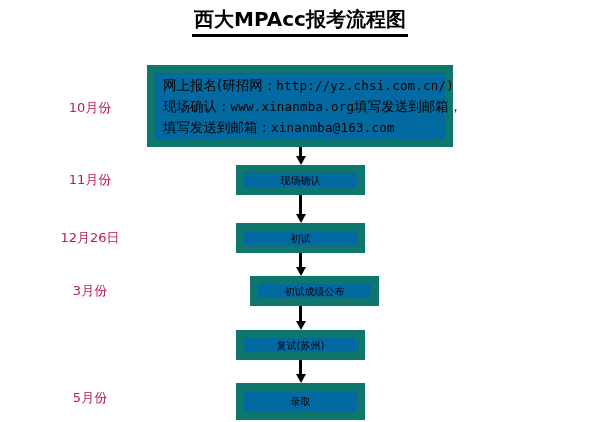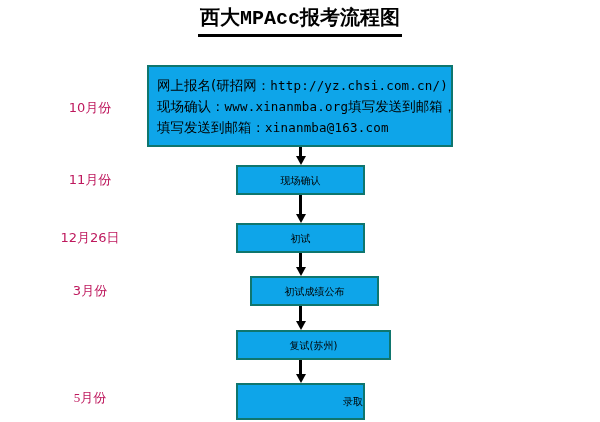--- a/index.html
+++ b/index.html
@@ -26,21 +26,20 @@
   }
   #chart-title {
     display: inline-block;
     font-size: 20px;
     font-weight: bold;
     letter-spacing: 0px;
     line-height: 26px;
     padding: 0 2px 2px 2px;
     border-bottom: 3px solid #000000;
     white-space: nowrap;
-    font-family: Liberation Mono, monospace;
   }
 
   
   #flow-stage {
     position: absolute;
     left: 0;
     top: 0;
     width: 600px;
     height: 422px;
   }
@@ -53,22 +52,22 @@
     font-size: 13px;
     line-height: 16px;
     white-space: nowrap;
     color: #be185d;
   }
 
   
   .flow-box {
     position: absolute;
     box-sizing: border-box;
-    background: #0ea5e9;
-    border: 2px solid #0f766e;
+    background: #0369a1;
+    border: 8px solid #0f766e;
     display: flex;
     align-items: center;
     justify-content: center;
     text-align: center;
   }
   .flow-box .box-label {
     font-size: 10px;
     line-height: 19px;
     white-space: nowrap;
   }
@@ -93,22 +92,22 @@
   .mono-seg {
     font-family: "DejaVu Sans Mono", "Liberation Mono", monospace;
     font-size: 12.5px;
     letter-spacing: 0.2px;
   }
 
   
   #box-confirm  { left: 236px; top: 165px; width: 129px; height: 30px; }
   #box-exam1    { left: 236px; top: 223px; width: 129px; height: 30px; }
   #box-score    { left: 250px; top: 276px; width: 129px; height: 30px; }
-  #box-exam2    { left: 236px; top: 330px; width: 155px; height: 30px; }
-  #box-admit    { left: 236px; top: 383px; width: 129px; height: 37px; justify-content: flex-end; }
+  #box-exam2    { left: 236px; top: 330px; width: 129px; height: 30px; }
+  #box-admit    { left: 236px; top: 383px; width: 129px; height: 37px; }
 
   
   .arrow {
     position: absolute;
     left: 296px;
     width: 9px;
   }
   .arrow .stem {
     position: absolute;
     left: 3px;
@@ -143,21 +142,21 @@
 <div id="title-area">
   <span id="chart-title">西大MPAcc报考流程图</span>
 </div>
 
 <div id="flow-stage">
 
   <div class="time-label" style="left:30px; top:100px;">10月份</div>
   <div class="time-label" style="left:30px; top:172px;">11月份</div>
   <div class="time-label" style="left:30px; top:230px;">12月26日</div>
   <div class="time-label" style="left:30px; top:283px;">3月份</div>
-  <div class="time-label" style="left:30px; top:390px;font-family:Liberation Serif, serif;">5月份</div>
+  <div class="time-label" style="left:30px; top:390px;">5月份</div>
 
   <div class="flow-box" id="box-apply">
     <div class="multiline">
       <div class="line-cjk"><span>网上报名(研招网：</span><span class="mono-seg">http://yz.chsi.com.cn/)</span></div>
       <div class="line-cjk"><span>现场确认：</span><span class="mono-seg">www.xinanmba.org</span><span>填写发送到邮箱，</span></div>
       <div class="line-cjk"><span>填写发送到邮箱：</span><span class="mono-seg">xinanmba@163.com</span></div>
     </div>
   </div>
 
   <div class="arrow" id="arrow-1">

